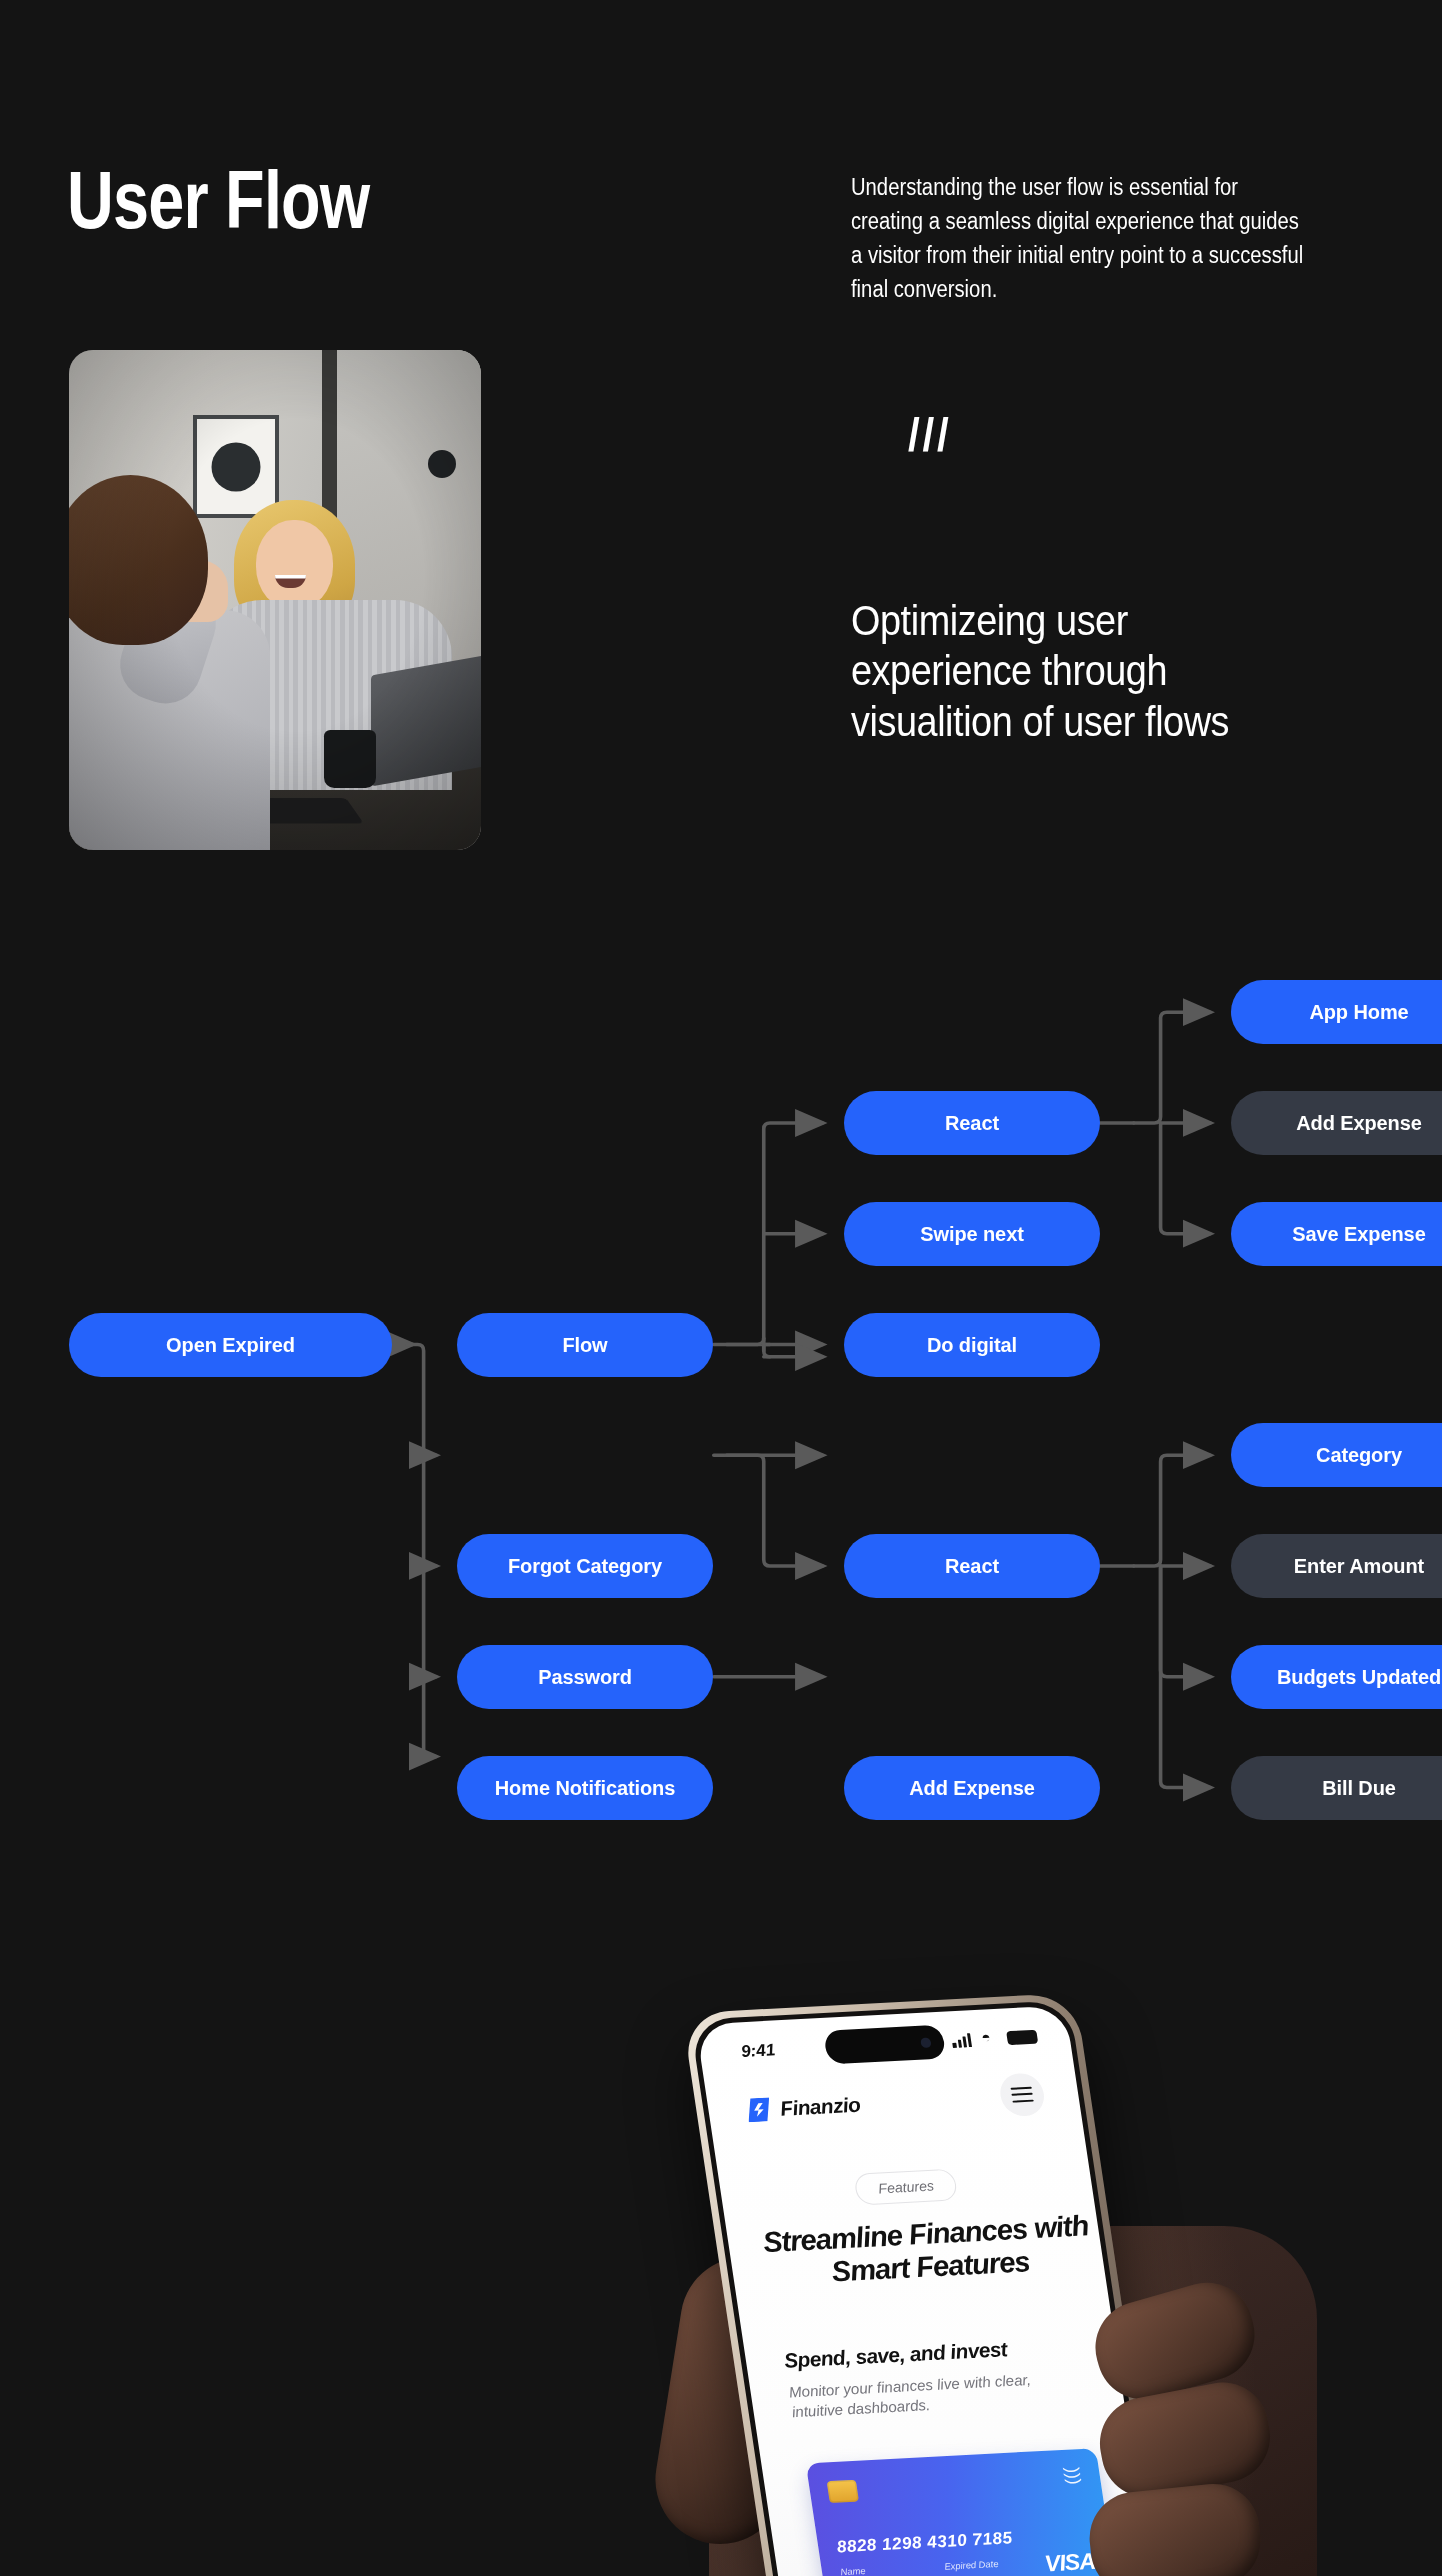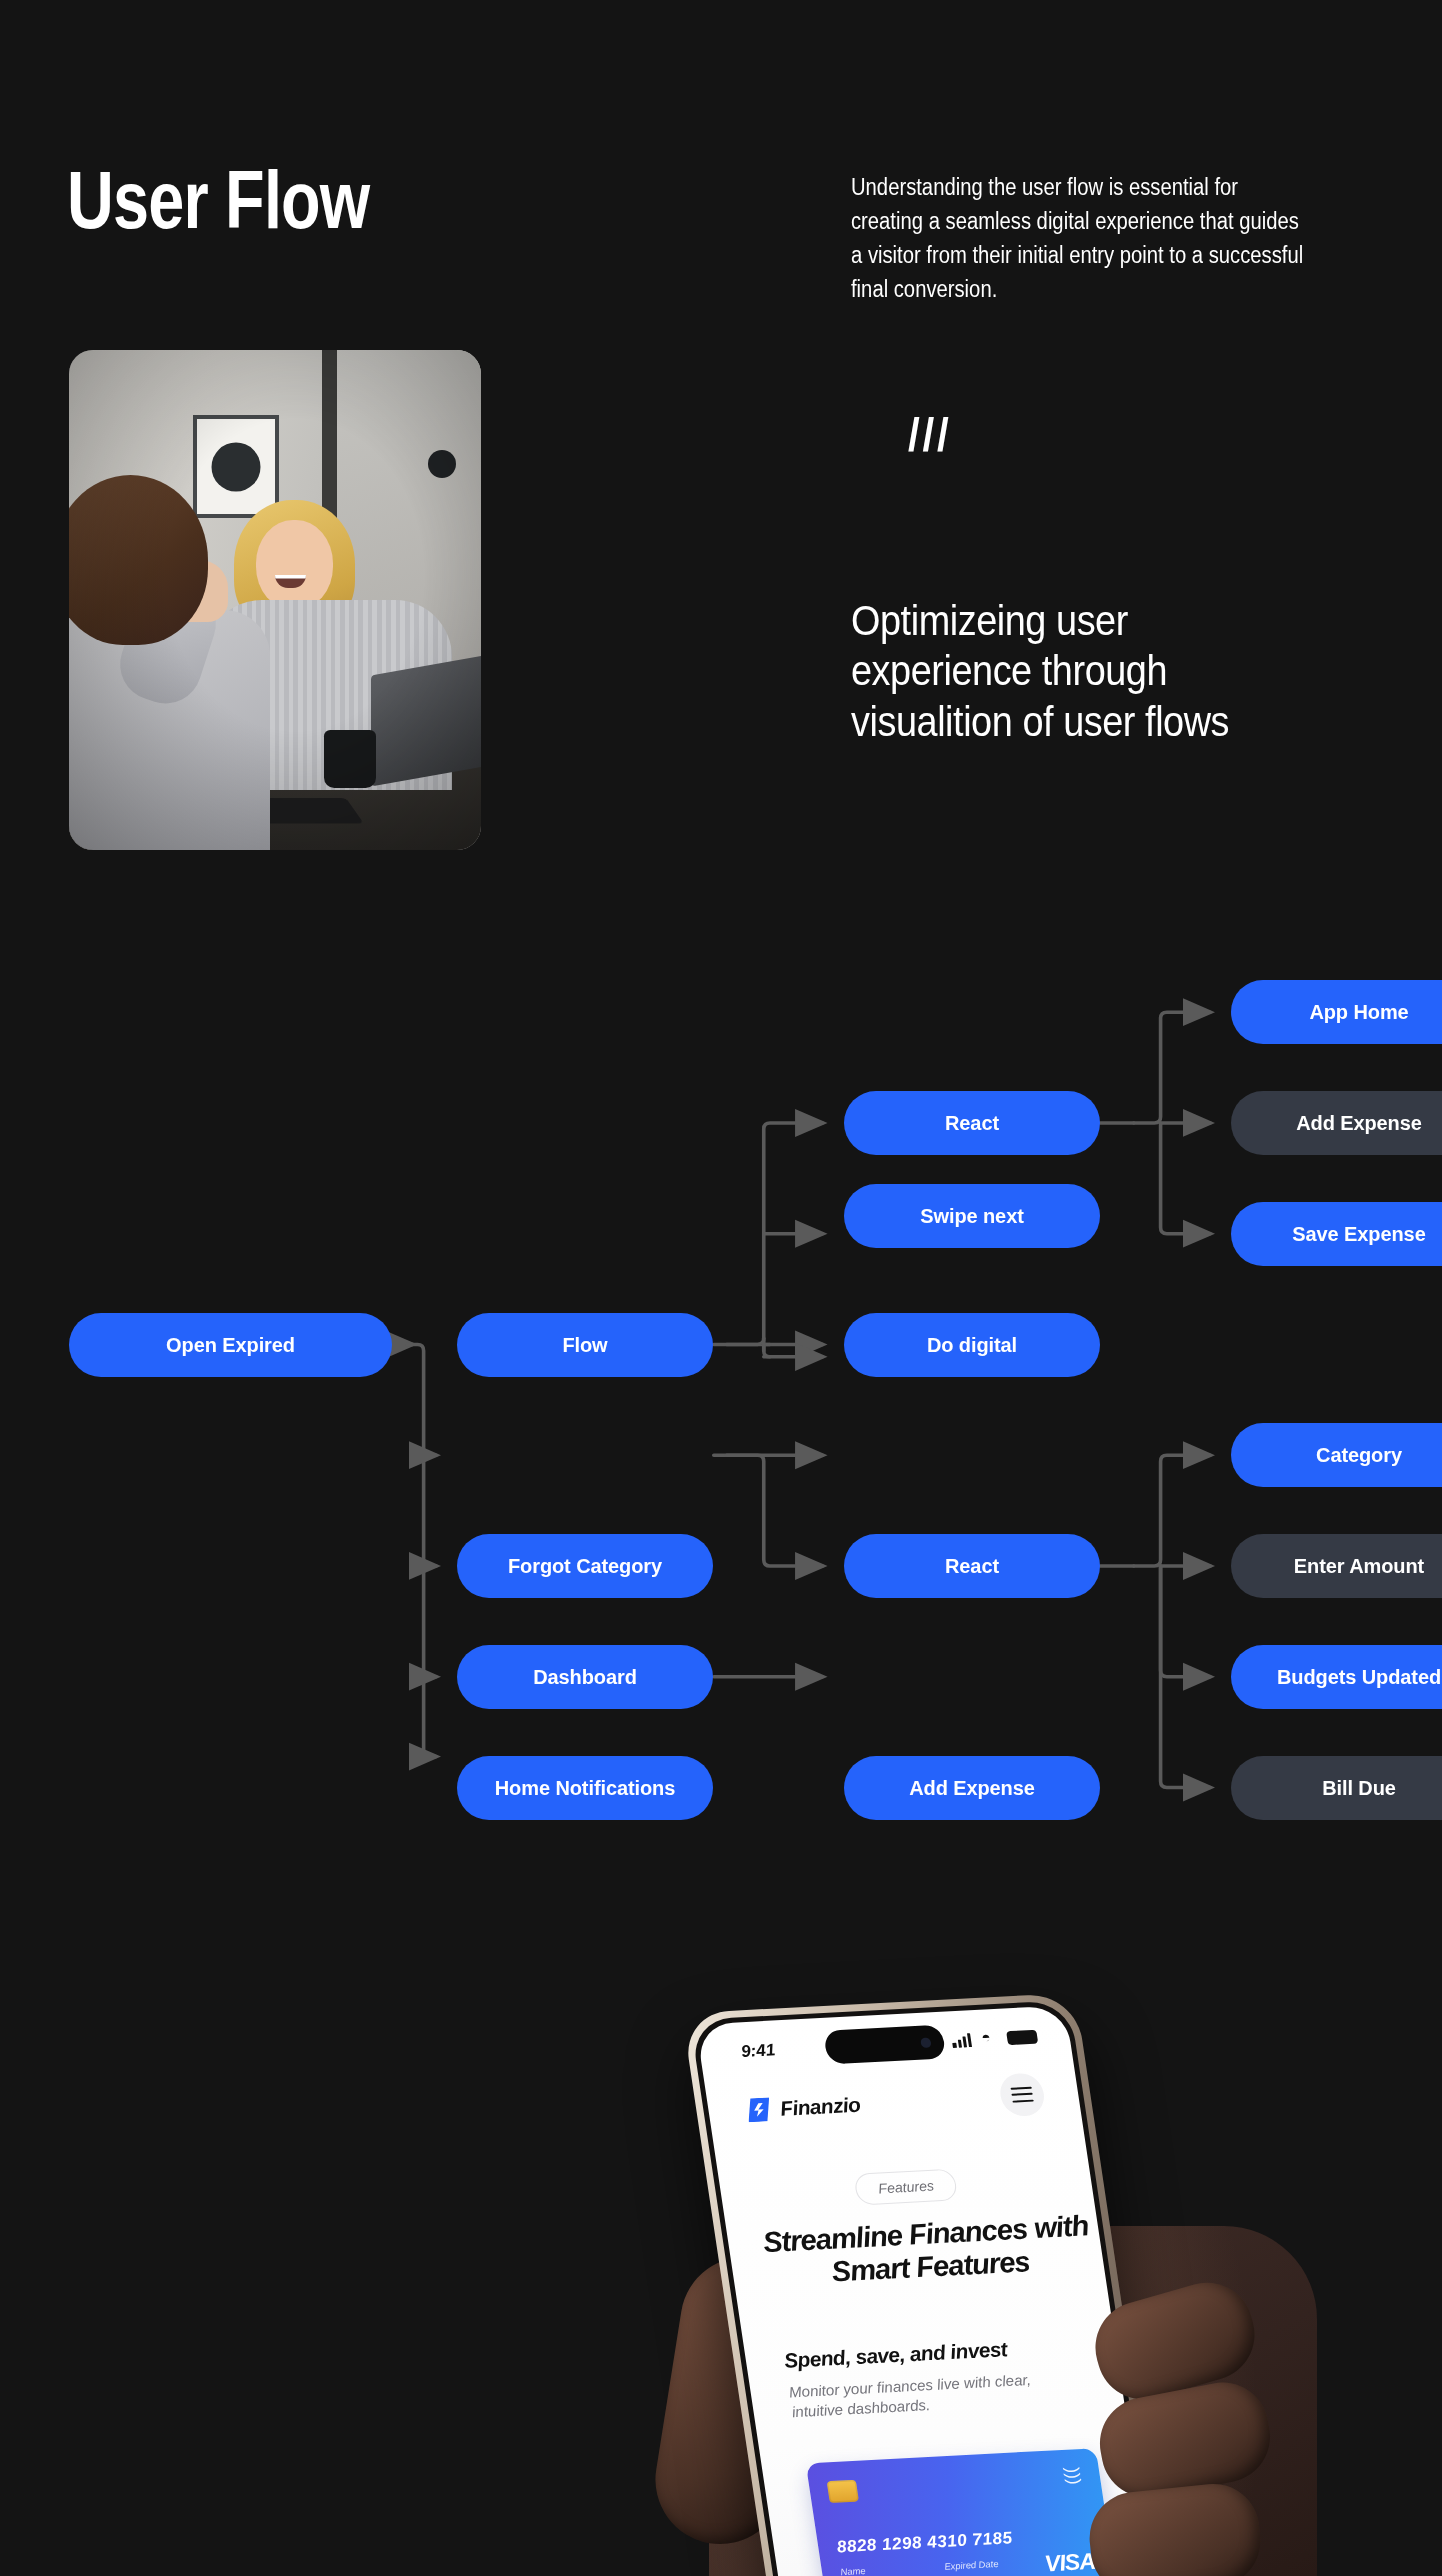--- a/index.html
+++ b/index.html
@@ -270,25 +270,25 @@
       <path d="M2252,1219 H2348" marker-end="url(#ah)"></path>
       <path d="M2252,1219 V1422 Q2252,1434 2264,1434 H2348" marker-end="url(#ah)"></path>
       <path d="M2252,1219 V1637 Q2252,1649 2264,1649 H2348" marker-end="url(#ah)"></path>
     </g>
   </svg>
 
   <div class="flow-node blue" style="left:69px;top:375px;width:323px;">Open Expired</div>
 
   <div class="flow-node blue" style="left:457px;top:375px;width:256px;">Flow</div>
   <div class="flow-node blue" style="left:457px;top:596px;width:256px;">Forgot Category</div>
-  <div class="flow-node blue" style="left:457px;top:707px;width:256px;">Dashboard</div>
+  <div class="flow-node blue" style="left:457px;top:707px;width:256px;">Password</div>
   <div class="flow-node blue" style="left:457px;top:818px;width:256px;">Home Notifications</div>
 
   <div class="flow-node blue" style="left:844px;top:153px;width:256px;">React</div>
-  <div class="flow-node blue" style="left:844px;top:246px;width:256px;">Swipe next</div>
+  <div class="flow-node blue" style="left:844px;top:264px;width:256px;">Swipe next</div>
   <div class="flow-node blue" style="left:844px;top:375px;width:256px;">Do digital</div>
   <div class="flow-node blue" style="left:844px;top:596px;width:256px;">React</div>
   <div class="flow-node blue" style="left:844px;top:818px;width:256px;">Add Expense</div>
 
   <div class="flow-node blue" style="left:1231px;top:42px;width:256px;">App Home</div>
   <div class="flow-node gray" style="left:1231px;top:153px;width:256px;">Add Expense</div>
   <div class="flow-node blue" style="left:1231px;top:264px;width:256px;">Save Expense</div>
   <div class="flow-node blue" style="left:1231px;top:485px;width:256px;">Category</div>
   <div class="flow-node gray" style="left:1231px;top:596px;width:256px;">Enter Amount</div>
   <div class="flow-node blue" style="left:1231px;top:707px;width:256px;">Budgets Updated</div>

